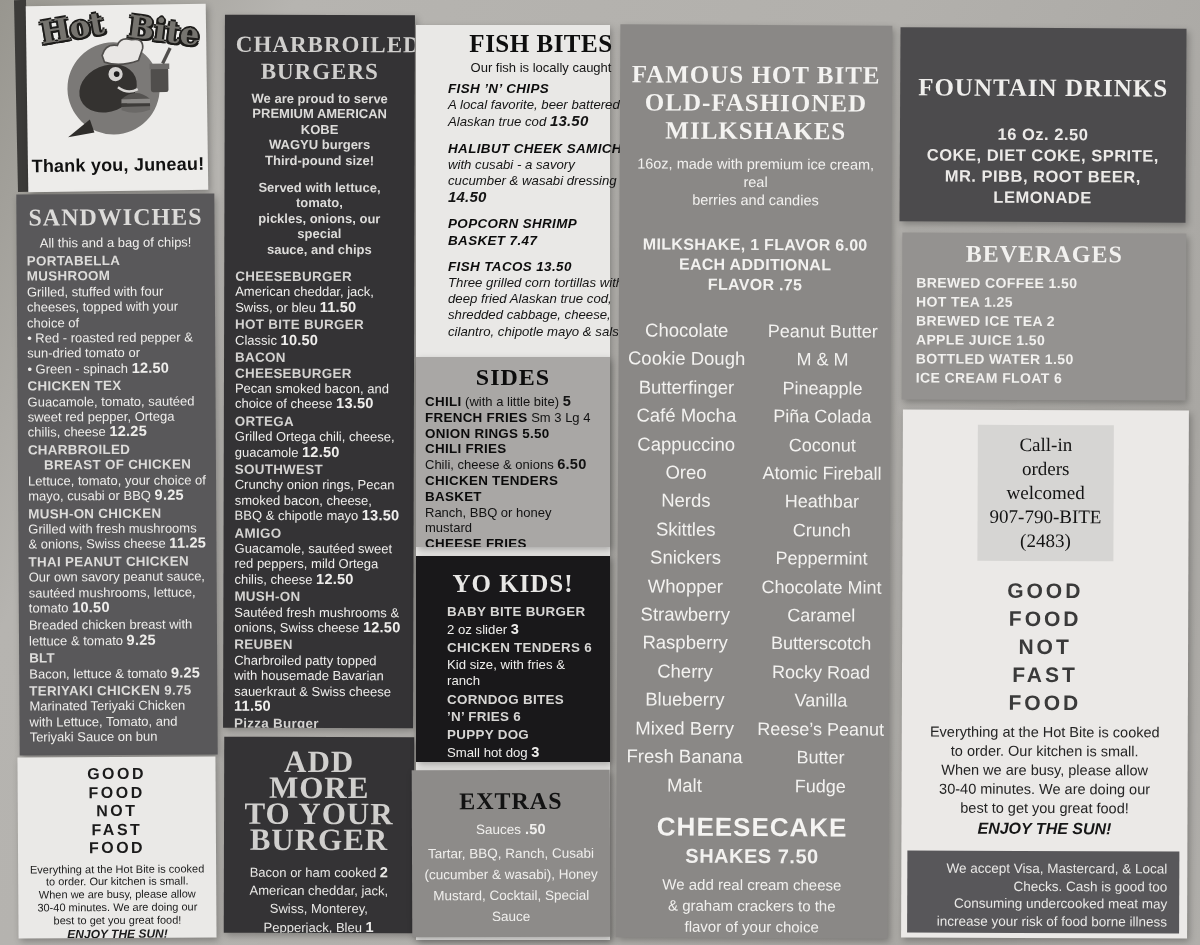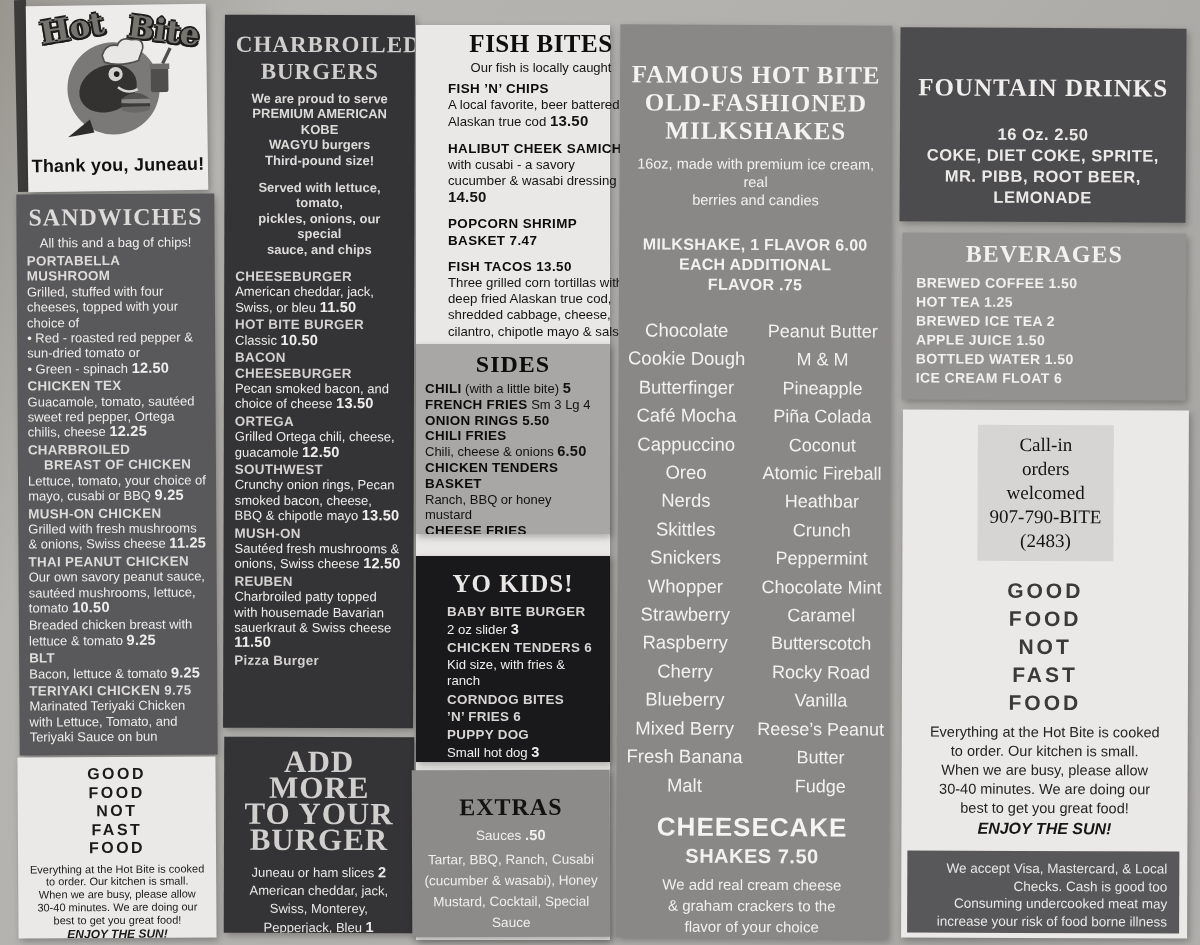--- a/index.html
+++ b/index.html
@@ -55,41 +55,41 @@
   .addmore-box h2{margin:4px 0 10px;font-family:"Liberation Serif","DejaVu Serif",serif;
                   font-size:31px;line-height:26px;color:#d0cfcd;letter-spacing:1px;white-space:pre-line;}
   .am-line{font-size:13px;line-height:18px;color:#e9e8e6;}
 
   
   .col3-paper{left:416px;top:25px;width:194px;height:915px;background:#e9e8e6;box-shadow:2px 3px 7px rgba(0,0,0,.28);}
   .fish-area{position:absolute;left:420px;top:28px;width:186px;color:#141414;margin-left:28px;}
   .fish-area h2{margin:2px 0 2px;text-align:center;font-family:"Liberation Serif","DejaVu Serif",serif;
                 font-size:25px;color:#0e0e0e;letter-spacing:.5px;}
   .fish-sub{margin:0 0 6px;text-align:center;font-size:13px;}
-  .fish-area .mi{margin-bottom:10px;}
+  .fish-area .mi{margin-bottom:10px;font-style:italic;}
   .fish-area .mi-head,.fish-area .mi-body{font-size:13.2px;line-height:16.2px;}
   .fish-area .i-name{color:#0c0c0c;letter-spacing:.4px;}
   .fish-area .i-price{font-size:15px;}
 
-  .sides-box{left:416px;top:344px;width:194px;height:190px;background:#a9a7a5;color:#121212;padding:5px 9px;}
+  .sides-box{left:416px;top:357px;width:194px;height:190px;background:#a9a7a5;color:#121212;padding:5px 9px;}
   .sides-box h2{margin:2px 0 3px;text-align:center;font-family:"Liberation Serif","DejaVu Serif",serif;
                 font-size:24px;color:#0c0c0c;letter-spacing:1px;}
   .sides-box .mi{margin-bottom:0;}
   .sides-box .mi-head,.sides-box .mi-body{font-size:13px;line-height:15.8px;}
   .sides-box .i-name{color:#0b0b0b;}
 
   .yokids-box{left:416px;top:556px;width:194px;height:206px;background:#19181a;color:#eceae8;padding:6px 11px;}
   .yokids-box h2{margin:8px 0 6px;text-align:center;font-family:"Liberation Serif","DejaVu Serif",serif;
                  font-size:25px;color:#e8e7e5;letter-spacing:1px;}
   .yokids-box .mi-head,.yokids-box .mi-body{font-size:13.2px;line-height:16.6px;padding-left:20px;}
   .yokids-box .i-name{color:#d7d6d4;}
 
   .extras-box{left:412px;top:770px;width:198px;height:167px;background:#8d8b89;color:#f0efed;
               padding:8px 12px;text-align:center;transform:rotate(-0.2deg);}
-  .extras-box h2{margin:16px 0 6px;font-family:"Liberation Serif","DejaVu Serif",serif;
+  .extras-box h2{margin:10px 0 6px;font-family:"Liberation Serif","DejaVu Serif",serif;
                  font-size:24px;color:#121212;letter-spacing:1px;}
   .extras-sauces{font-size:13.5px;}
   .extras-desc{margin-top:6px;font-size:13.5px;line-height:21px;white-space:pre-line;}
 
   
   .shake-panel{left:618px;top:25px;width:272px;height:913px;background:#8a8886;color:#f2f1ef;
                transform:rotate(0.3deg);text-align:center;padding:36px 0 0;}
   .shake-panel h2{margin:0 0 10px;font-family:"Liberation Serif","DejaVu Serif",serif;
                   font-size:25px;line-height:28px;letter-spacing:1px;color:#f4f3f1;white-space:pre-line;}
   .shake-sub{margin:0 14px;font-size:14.5px;line-height:18px;white-space:pre-line;}
@@ -260,20 +260,24 @@
         <div class="mi">
           <div class="mi-head"><span class="i-name">ORTEGA</span>  </div>
           <div class="mi-body"><span class="i-desc">Grilled Ortega chili, cheese, guacamole</span> <span class="i-price">12.50</span></div>
         </div>
 
         <div class="mi">
           <div class="mi-head"><span class="i-name">SOUTHWEST</span>  </div>
           <div class="mi-body"><span class="i-desc">Crunchy onion rings, Pecan smoked bacon, cheese, BBQ &amp; chipotle mayo</span> <span class="i-price">13.50</span></div>
         </div>
 
+        <div class="mi">
+          <div class="mi-head"><span class="i-name">AMIGO</span>  </div>
+          <div class="mi-body"><span class="i-desc">Guacamole, sautéed sweet red peppers, mild Ortega chilis, cheese</span> <span class="i-price">12.50</span></div>
+        </div>
 
         <div class="mi">
           <div class="mi-head"><span class="i-name">MUSH-ON</span>  </div>
           <div class="mi-body"><span class="i-desc">Sautéed fresh mushrooms &amp; onions, Swiss cheese</span> <span class="i-price">12.50</span></div>
         </div>
 
         <div class="mi">
           <div class="mi-head"><span class="i-name">REUBEN</span>  </div>
           <div class="mi-body"><span class="i-desc">Charbroiled patty topped with housemade Bavarian sauerkraut &amp; Swiss cheese</span> <span class="i-price">11.50</span></div>
         </div>
@@ -285,21 +289,21 @@
 
       </div>
   </section>
 
   <section class="panel addmore-box">
     <h2>ADD MORE
 TO YOUR
 BURGER</h2>
     <div>
 
-        <div class="am-line"><span>Juneau or ham slices</span> <span class="i-price">2</span></div>
+        <div class="am-line"><span>Bacon or ham cooked</span> <span class="i-price">2</span></div>
 
         <div class="am-line"><span>American cheddar, jack, Swiss, Monterey, Pepperjack, Bleu</span> <span class="i-price">1</span></div>
 
         <div class="am-line"><span>Fresh Jalapeños</span> <span class="i-price">1</span></div>
 
         <div class="am-line"><span>Grilled Ortega chili</span> <span class="i-price">1</span></div>
       </div>
   </section>
 
   <div class="panel col3-paper"></div>

